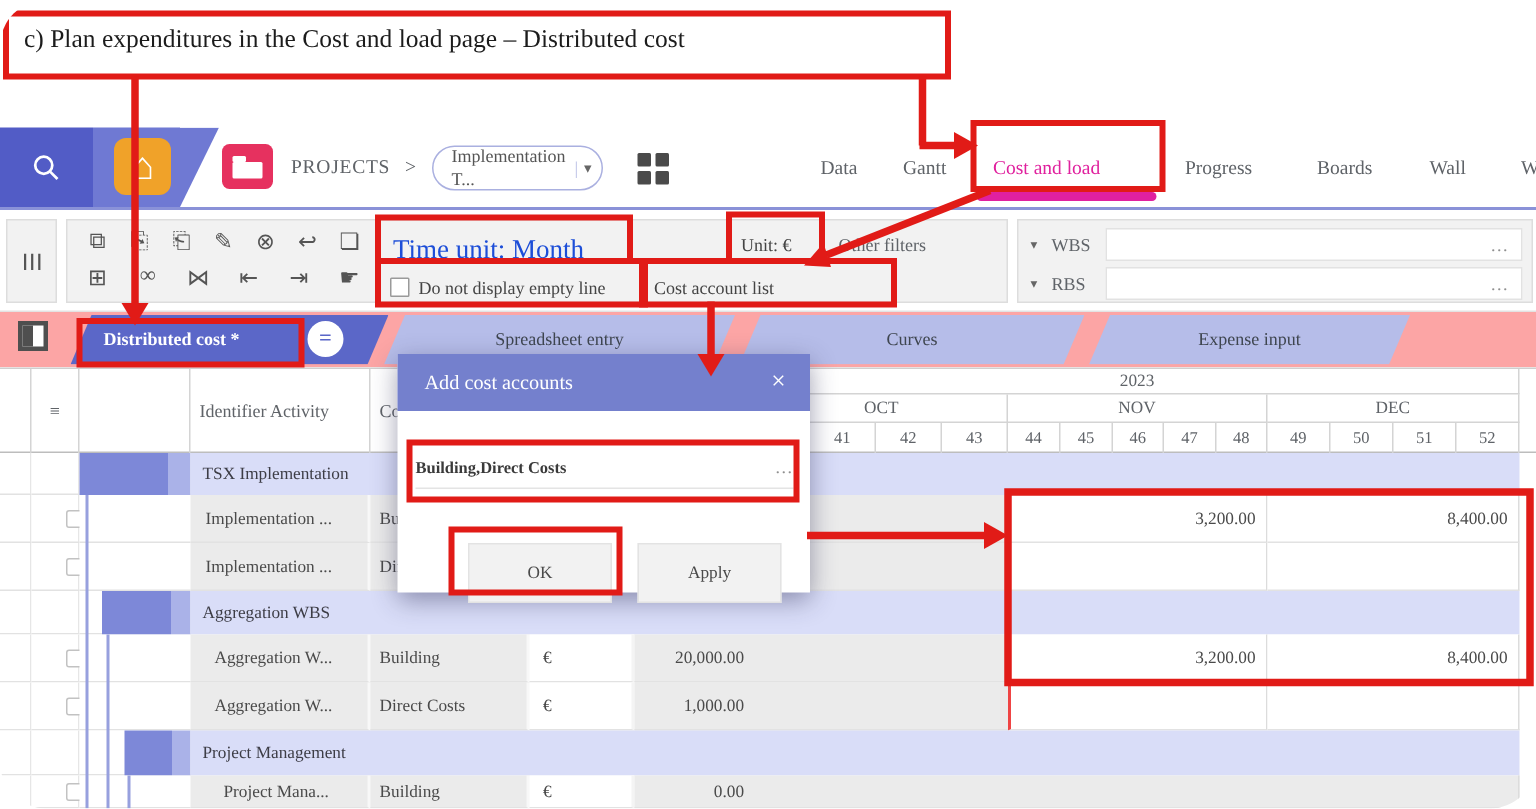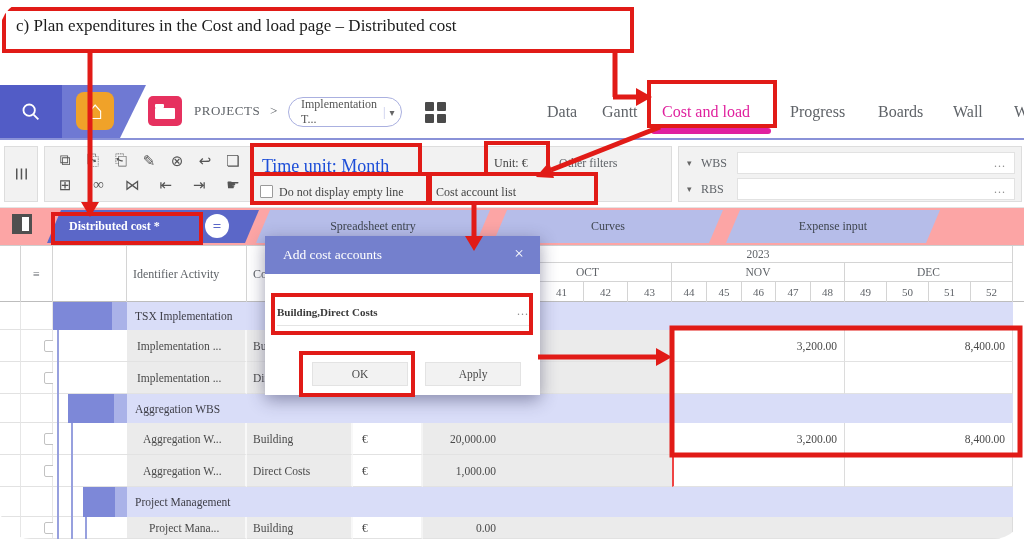--- a/index.html
+++ b/index.html
@@ -22,21 +22,21 @@
   #folder-icon { left:148px; top:11px; width:34px; height:30px; background:#e6315f; border-radius:5px; }
   #folder-tab { left:155px; top:19px; width:9px; height:4px; background:#fff; border-radius:1px; }
   #folder-body { left:155px; top:23px; width:20px; height:11px; background:#fff; border-radius:1px; }
   #breadcrumb { left:194px; top:18px; font-size:13px; color:#5f6368; letter-spacing:.5px; }
   #crumb-sep { left:270px; top:18px; font-size:13px; color:#5f6368; }
   #proj-pill { left:288px; top:12px; width:114px; height:30px; border:1.5px solid #aab0e0; border-radius:15px; display:flex; align-items:center; padding:0 8px 0 12px; font-size:12px; color:#555; background:#fff; }
   #proj-pill .divider { margin-left:6px; color:#b9bfe6; }
   #proj-pill .caret { margin-left:4px; color:#666; font-size:10px; }
   #apps-icon { left:425px; top:17px; width:21px; height:21px; display:grid; grid-template-columns:9px 9px; grid-template-rows:9px 9px; gap:3px; }
   #apps-icon div { background:#4a4a4a; border-radius:1px; }
-  .navtab { top:0; height:53px; display:flex; align-items:center; font-size:16px; color:#5f6368; }
+  .navtab { top:0; height:53px; display:flex; align-items:center; font-size:13px; color:#5f6368; }
   .navtab.active { color:#e0219e; }
   #pink-underline { left:651px; top:43px; width:120px; height:6px; background:#e020a0; border-radius:3px; }
 
   
   #toolbar { left:0; top:140px; width:1024px; height:68px; background:#fff; border-bottom:1px solid #e3e3e3; }
   .tbox { position:absolute; top:6px; height:56px; background:#f2f2f2; border:1px solid #ddd; }
   #tb-settings { left:4px; width:34px; display:flex; align-items:center; justify-content:center; }
   #tb-settings span { color:#555; font-size:15px; transform:rotate(90deg); display:block; }
   #tb-icons { left:44px; width:208px; }
   .icon-row { position:absolute; left:8px; width:192px; display:flex; justify-content:space-between; color:#555; font-size:15px; }
@@ -95,21 +95,21 @@
   .tline { position:absolute; width:2px; background:#97a0de; }
   .ind1 { padding-left:10px; } .ind2 { padding-left:16px; } .ind3 { padding-left:22px; }
 
   
   #dialog { left:265px; top:236px; width:275px; height:159px; background:#fff; box-shadow:0 5px 16px rgba(40,40,80,.45); z-index:30; }
   #dialog-header { position:absolute; left:0; top:0; width:100%; height:38px; background:#7480cd; color:#fff; display:flex; align-items:center; padding-left:18px; font-size:13.5px; }
   #dialog-close { position:absolute; right:11px; top:8px; color:#fff; font-size:17px; width:20px; text-align:center; }
   #dialog-field { position:absolute; left:12px; top:62px; width:252px; height:28px; border-bottom:1px solid #e4e4e4; display:flex; align-items:center; }
   #dialog-field .val { font-size:11px; font-weight:bold; color:#3a3a3a; flex:1; }
   #dialog-field .dots { font-size:12px; color:#8f8f8f; letter-spacing:1px; }
-  .dlg-btn { position:absolute; top:126px; width:96px; height:24px; background:#f2f2f2; border:1px solid #e3e3e3; display:flex; align-items:center; justify-content:center; font-size:11.5px; color:#4a4a4a; }
+  .dlg-btn { position:absolute; top:126px; width:96px; height:40px; background:#f2f2f2; border:1px solid #e3e3e3; display:flex; align-items:center; justify-content:center; font-size:11.5px; color:#4a4a4a; }
   #btn-ok { left:47px; } #btn-apply { left:160px; }
 
   
   #anno { left:0; top:0; width:1024px; height:539px; z-index:50; pointer-events:none; }
 </style>
 </head>
 <body>
 
 <div id="stage">
 

